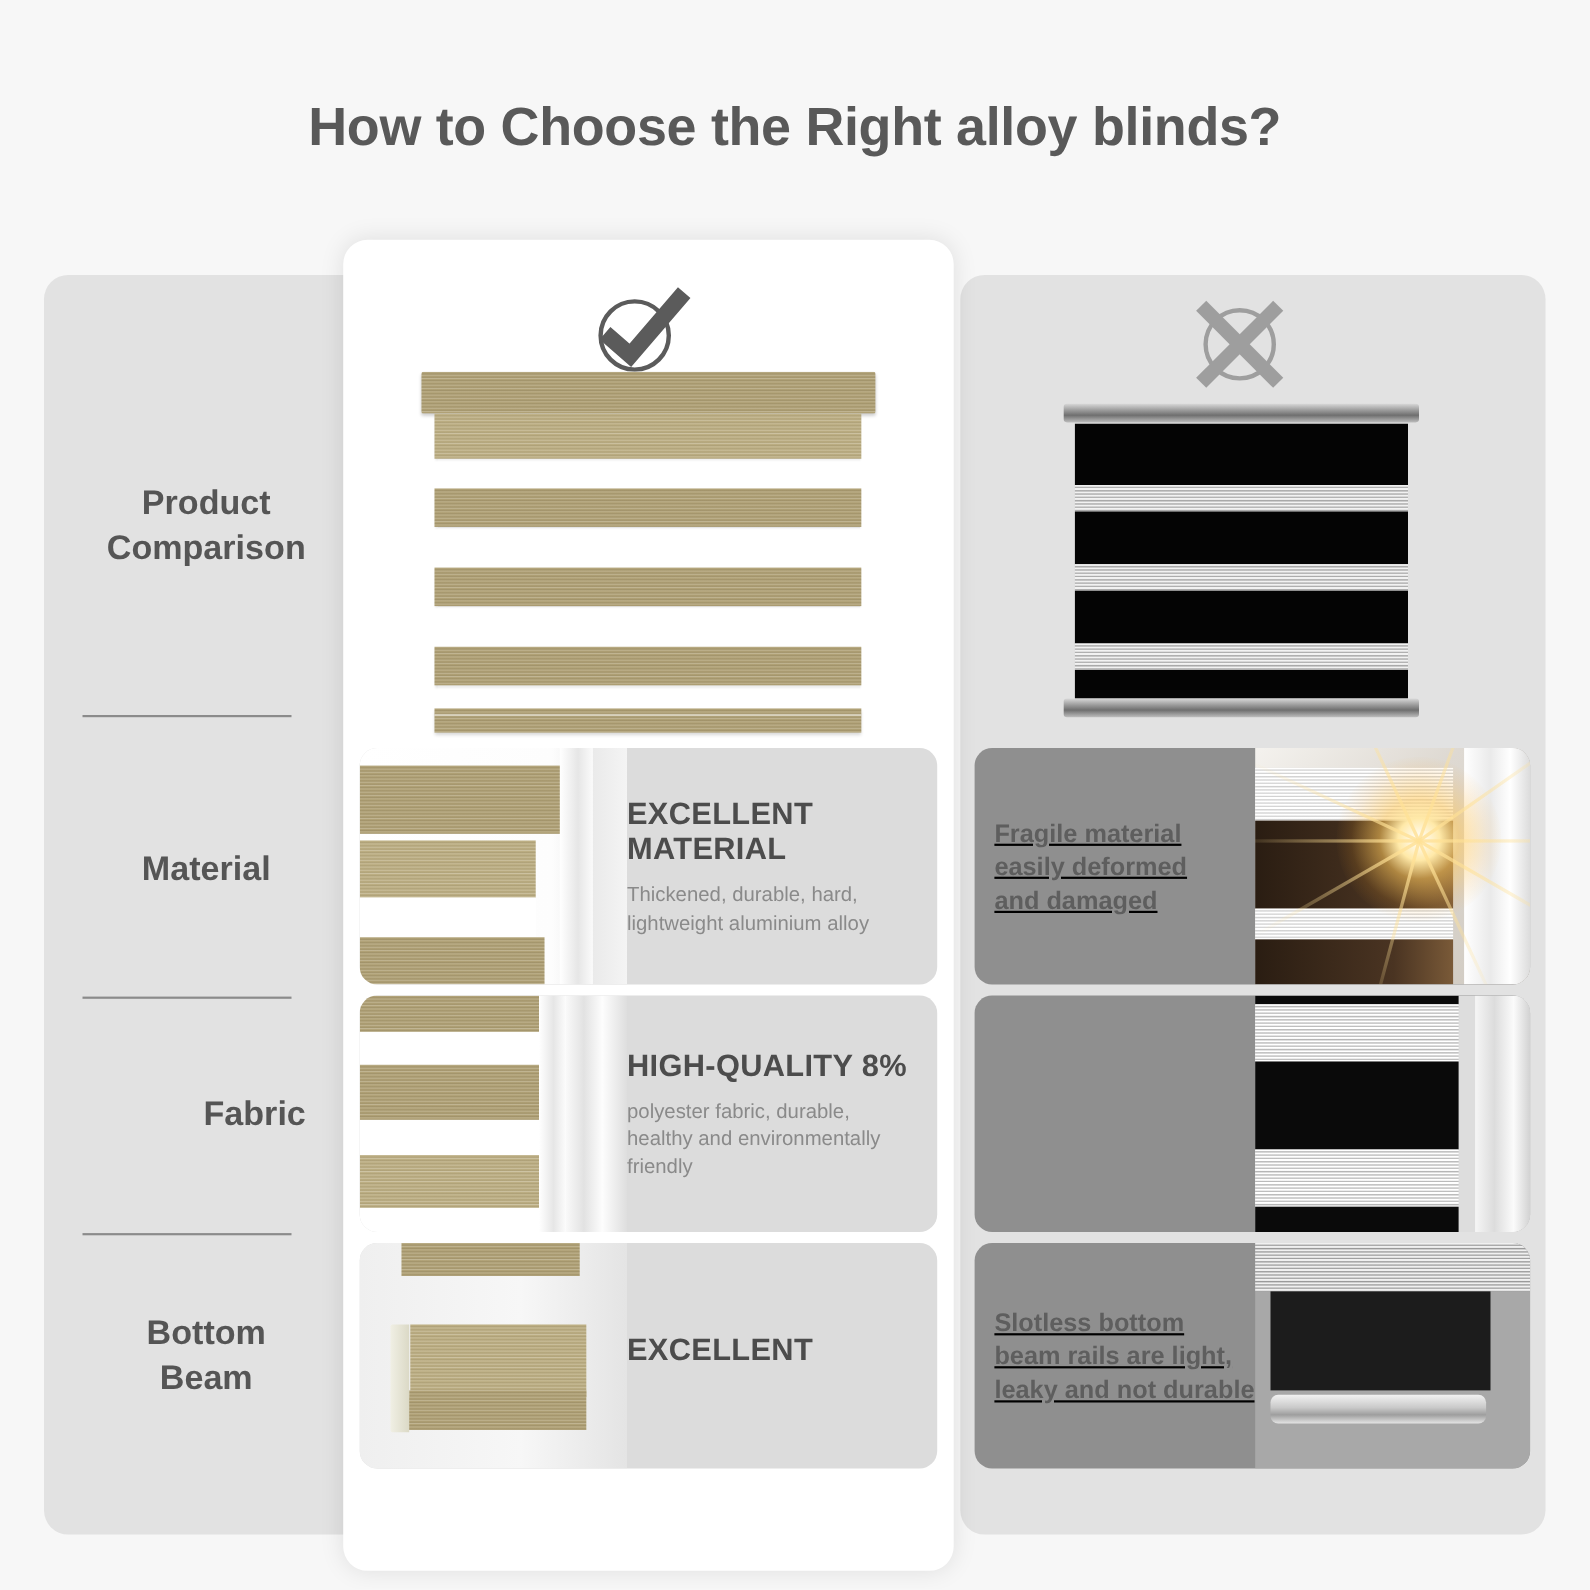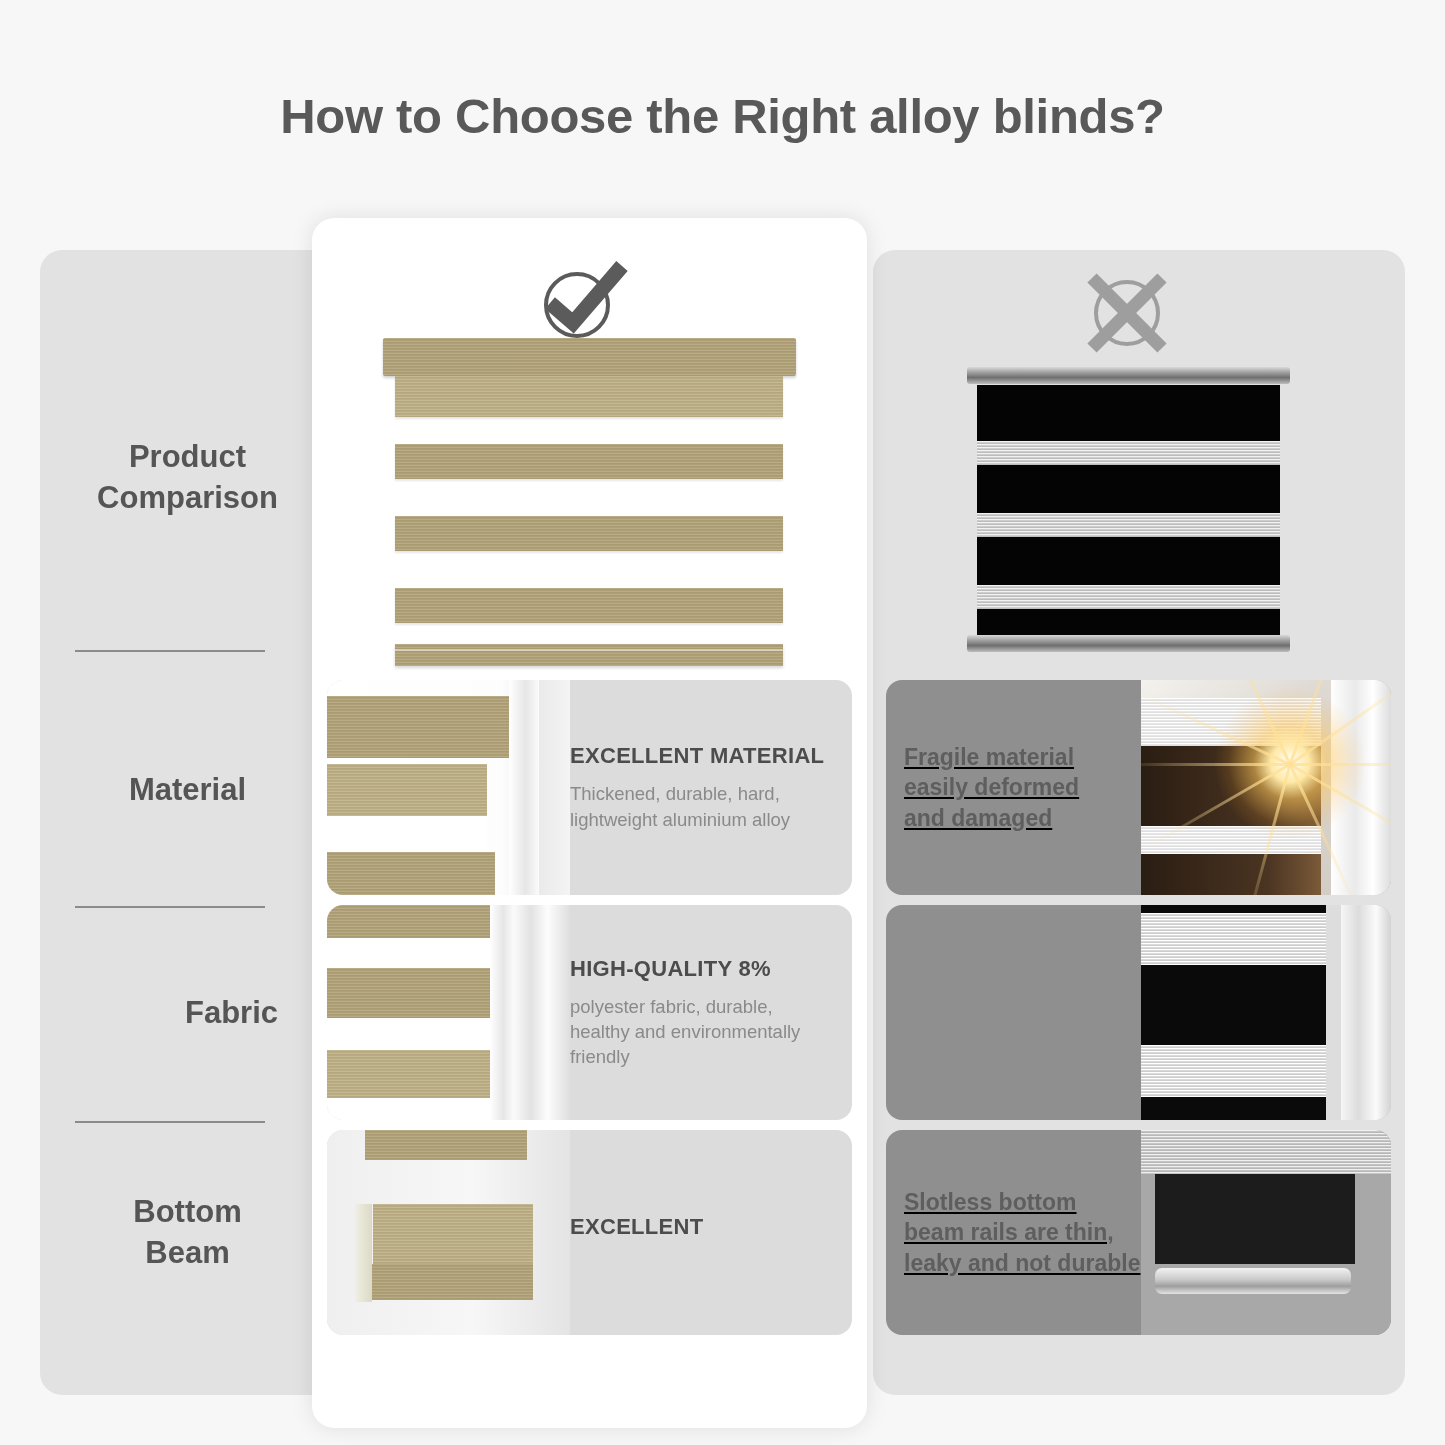--- a/index.html
+++ b/index.html
@@ -157,21 +157,21 @@
   #fr-0 { top: 680px;  height: 215px; }
   #fr-1 { top: 905px;  height: 215px; }
   #fr-2 { top: 1130px; height: 205px; }
 
   .feat-text-center {
     position: absolute; left: 243px; top: 0;
     width: 275px; height: 100%;
     display: flex; flex-direction: column; justify-content: center;
   }
   .feat-title {
-    font-size: 22px; font-weight: bold; color: #4c4c4c;
+    font-size: 28px; font-weight: bold; color: #4c4c4c;
     letter-spacing: 0.3px; margin-bottom: 12px;
   }
   .feat-body {
     font-size: 18.5px; color: #8a8a8a; line-height: 1.36;
     white-space: pre-line;
   }
   .feat-text-right {
     position: absolute; left: 18px; top: 0;
     width: 260px; height: 100%;
     display: flex; align-items: center; text-decoration: underline;
@@ -414,16 +414,16 @@
 
 <div class="feat-card feat-right" id="fr-2">
   <div class="feat-img-right">
     <div class="sl-bg"></div>
     <div class="sl-sheer" style="top:0px; height:44px;"></div>
     <div class="sl-black" style="left:14px; top:44px; width:200px; height:90px;"></div>
     <div class="sl-rail" style="left:14px; top:138px; width:196px; height:26px;"></div>
   </div>
   <div class="feat-text-right">
     <div class="feat-neg">Slotless bottom
-beam rails are thin,
+beam rails are light,
 leaky and not durable</div>
   </div>
 </div>
 
 </body></html>

